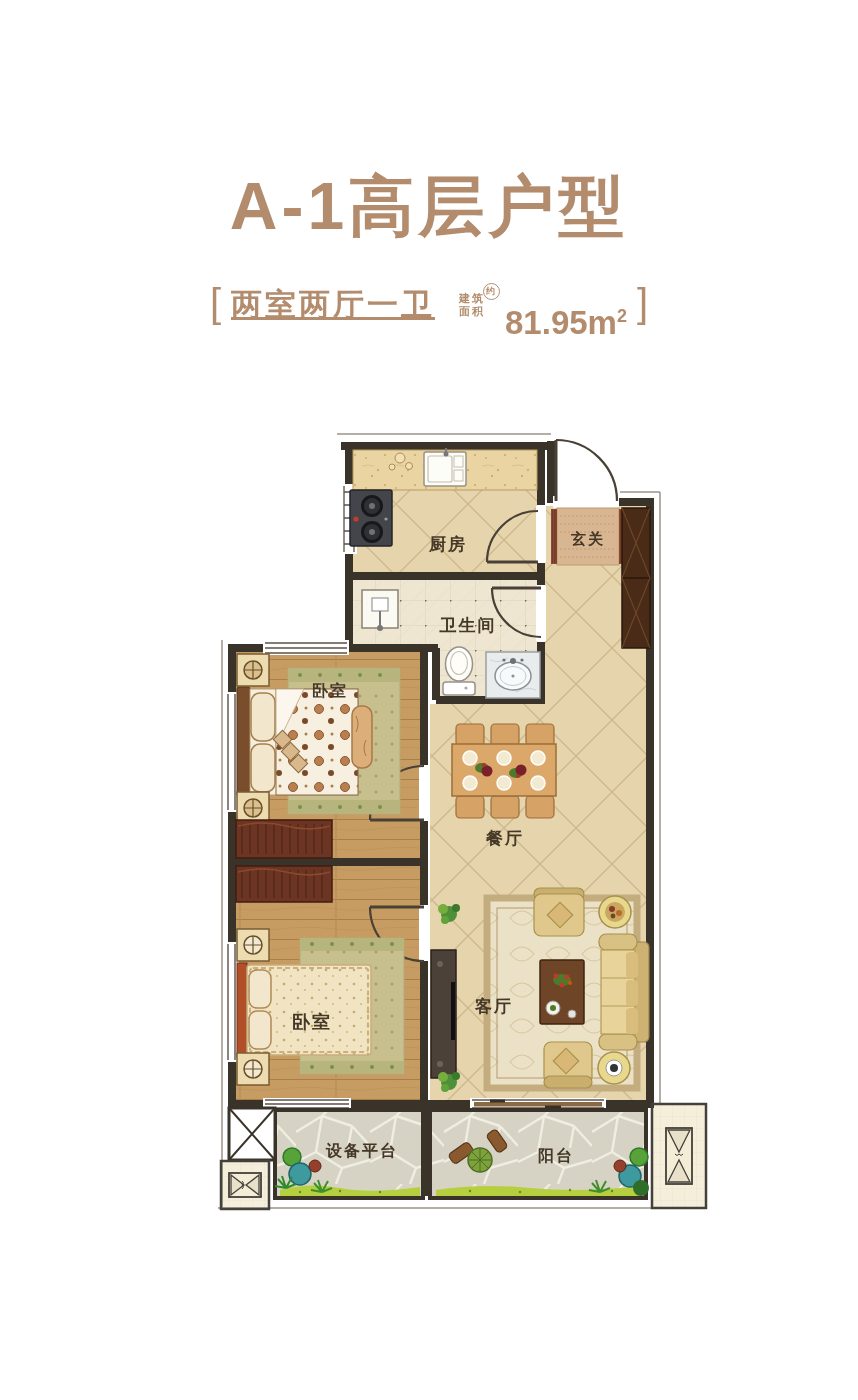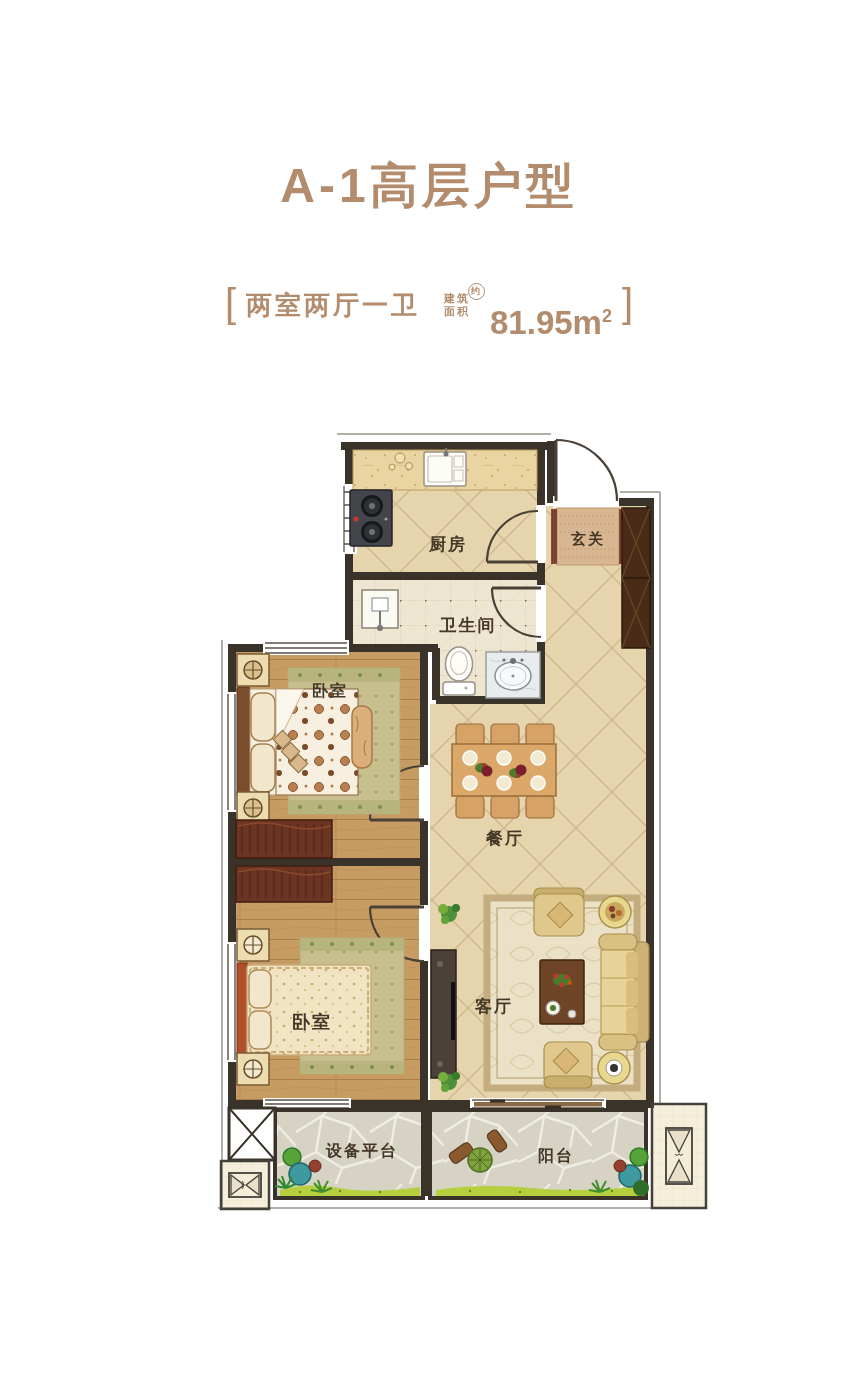--- a/index.html
+++ b/index.html
@@ -1,23 +1,23 @@
 <!DOCTYPE html>
 <html><head>
 <meta charset="utf-8">
 <style>
   html,body{margin:0;padding:0;background:#ffffff;}
   #page{position:relative;width:858px;height:1400px;background:#fff;overflow:hidden;
         font-family:"Liberation Sans","DejaVu Sans",sans-serif;}
   #hdr{position:absolute;top:150px;left:0;width:100%;text-align:center;color:#b28c6c;}
-  #hdr h1{margin:4px;font-size:48px;font-weight:700;letter-spacing:4px;}
+  #hdr h1{margin:12px;font-size:66px;font-weight:700;letter-spacing:4px;}
   #sub{position:absolute;top:268px;left:0;width:100%;display:flex;justify-content:center;
        align-items:center;color:#b28c6c;gap:10px;}
   .brk{font-size:40px;font-weight:400;line-height:40px;transform:translateY(-2px);}
-  .layout{font-size:26px;font-weight:700;letter-spacing:3px;}
+  .layout{font-size:31px;font-weight:700;letter-spacing:3px;text-decoration:underline;}
   .areaPrefix{display:flex;flex-direction:column;font-size:11px;font-weight:700;
               line-height:13px;letter-spacing:2px;text-align:left;margin-left:14px;position:relative;}
   .approx{position:absolute;top:-9px;right:-15px;width:15px;height:15px;border:1px solid #b28c6c;
           border-radius:50%;font-size:9px;font-weight:700;line-height:15px;text-align:center;}
   .areaVal{font-size:33px;font-weight:700;margin-left:10px;margin-top:36px;}
   .areaVal sup{font-size:18px;}
   svg{position:absolute;left:0;top:0;}
   text.room{font-size:17px;font-weight:700;fill:#453827;letter-spacing:2px;}
 </style>
 </head>

